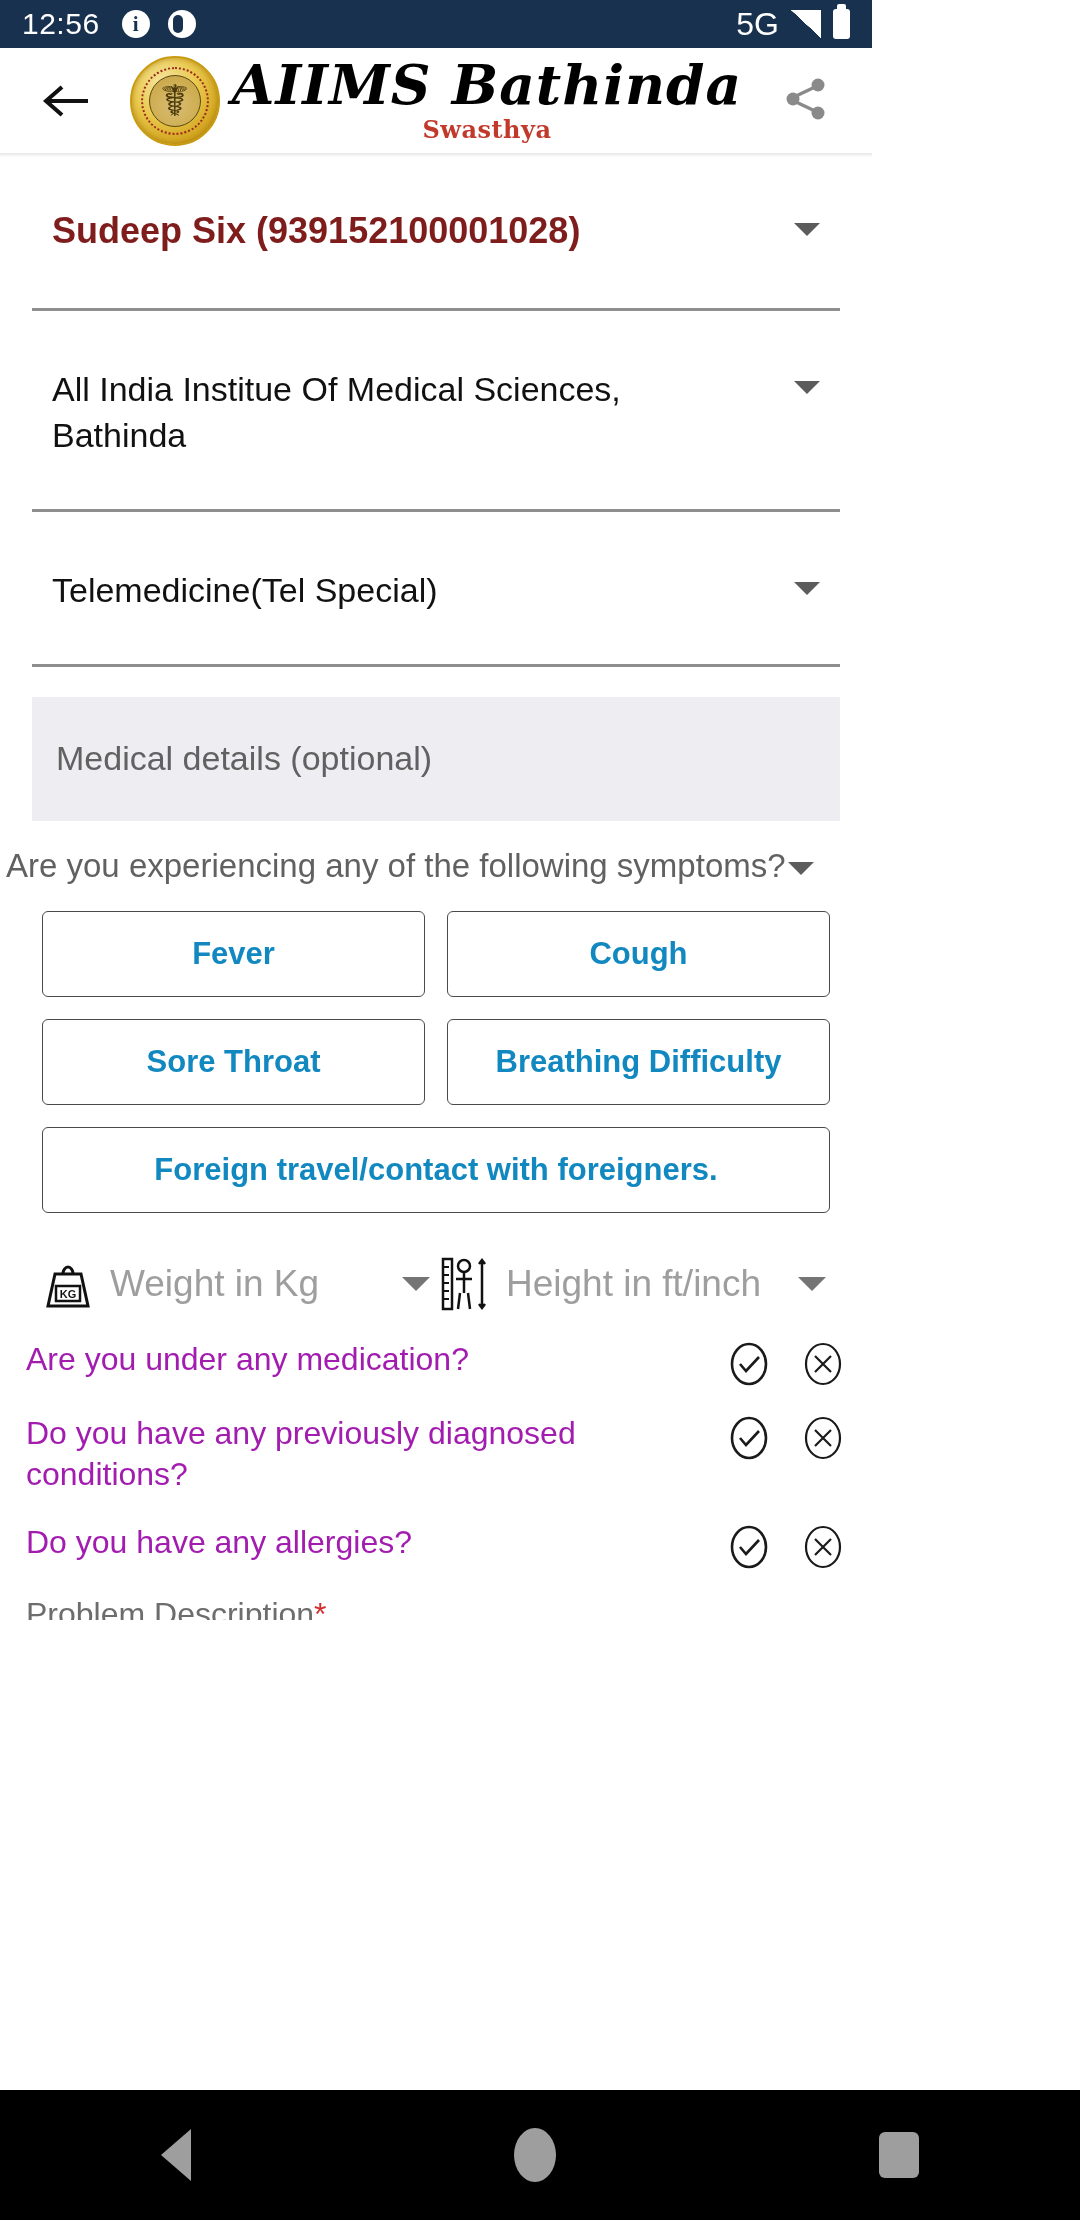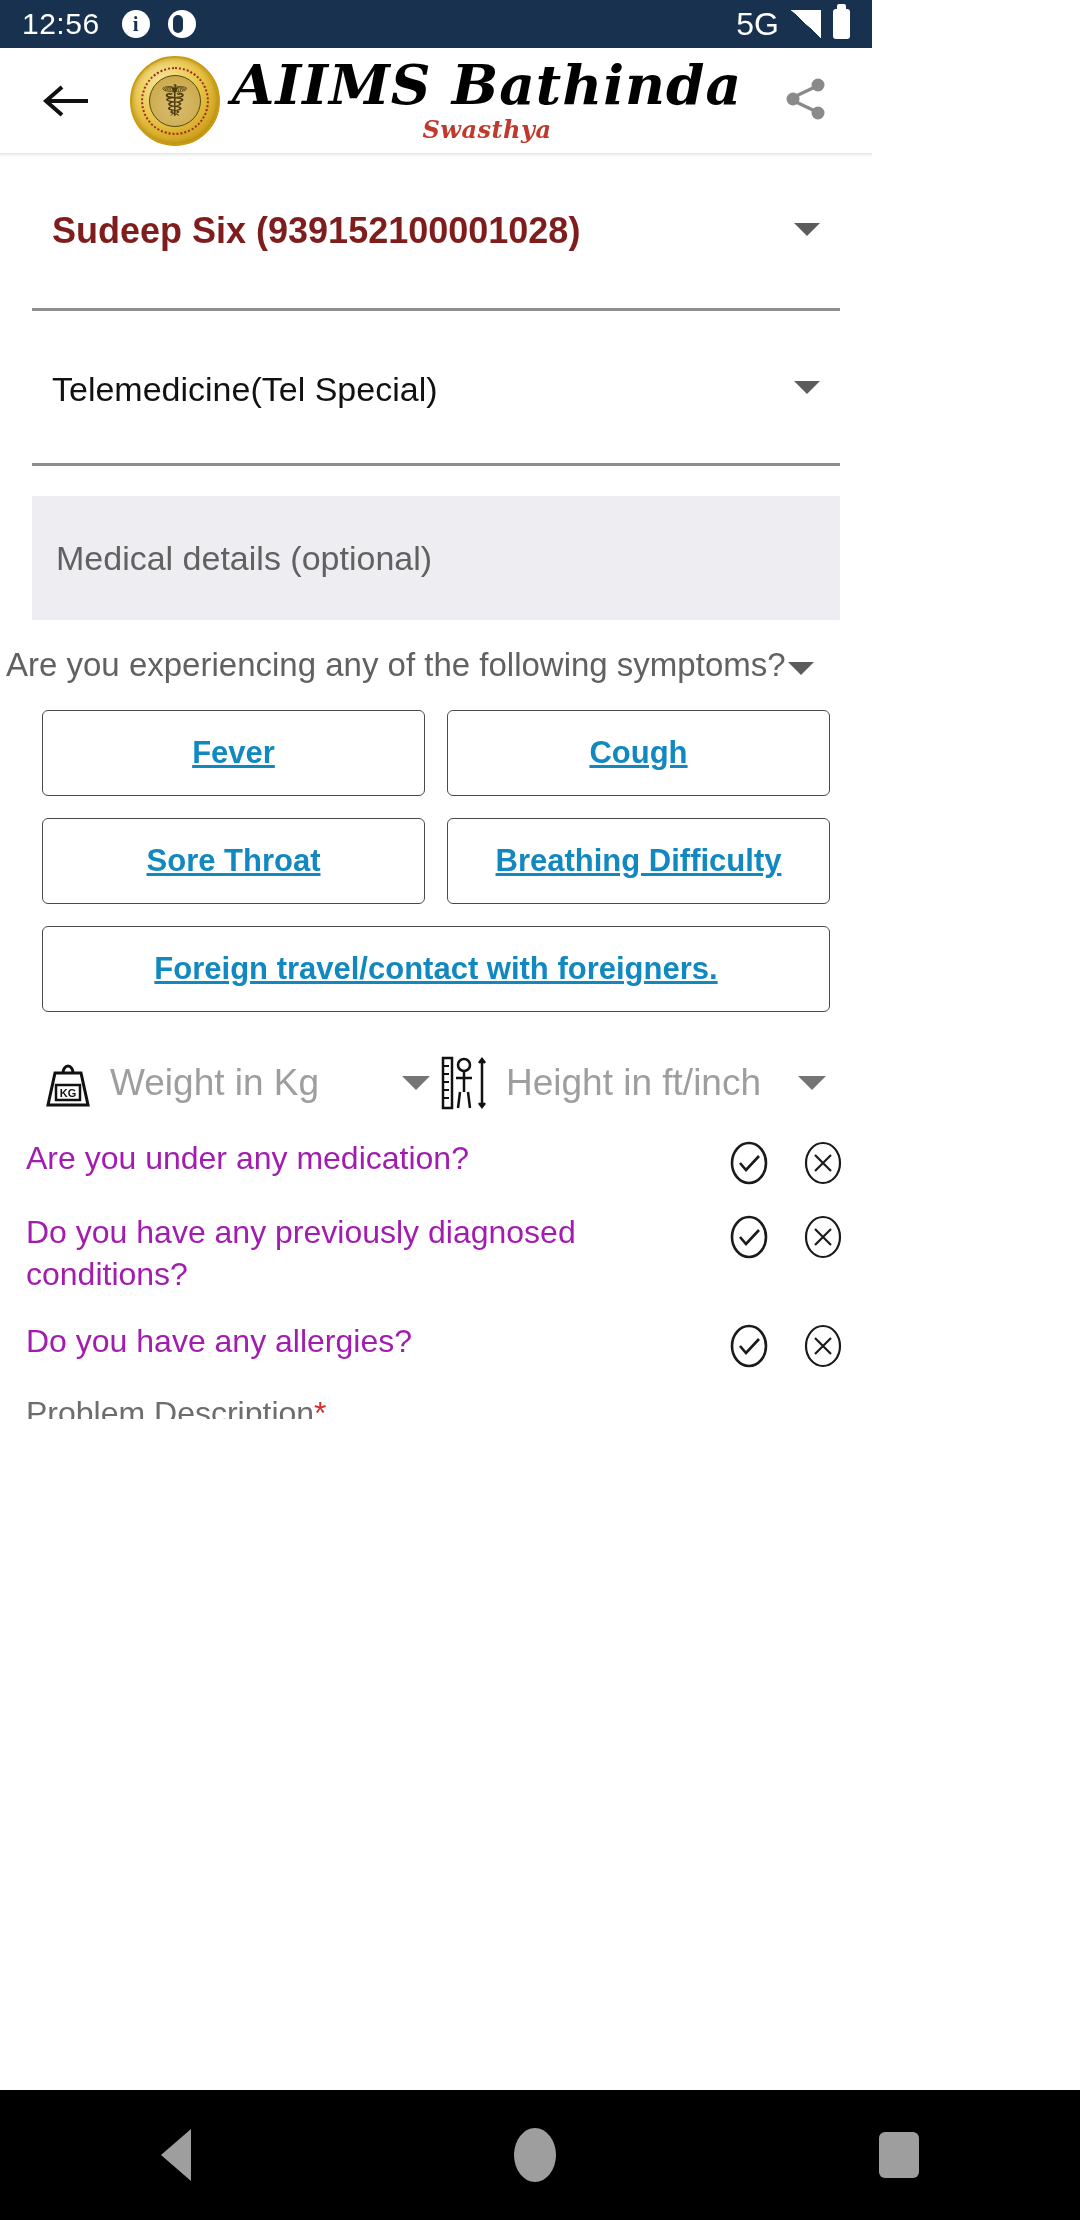--- a/index.html
+++ b/index.html
@@ -78,21 +78,21 @@
     font-size: 44px; color:#4a3a0c; z-index:2; line-height:1;
   }
   .brand-text { display:flex; flex-direction:column; align-items:flex-start; }
   .brand-title {
     font-family: "DejaVu Serif", serif;
     font-size: 55px; font-weight: bold; font-style: italic; color:#000000;
     letter-spacing: 1px; line-height: 1.02;
   }
   .brand-sub {
     font-family: "DejaVu Serif", serif;
-    font-size: 24px; font-weight: bold; font-style: italic; color:#c0392b;
+    font-size: 24px; font-weight: bold; color:#c0392b;
     align-self: center; margin-top: 2px; letter-spacing: .5px;
   }
   .share-btn { width: 64px; height: 64px; display:flex; align-items:center; justify-content:center; }
 
   
   .content { padding: 0 0 0 0; }
 
   .field {
     margin: 0 32px; padding-top: 56px;
   }
@@ -131,21 +131,21 @@
   .symptom-q .caret { margin-top: 6px; margin-left: 2px; border-top-color:#5c5c5c; }
 
   
   .chip-grid {
     display: grid; grid-template-columns: 1fr 1fr; gap: 22px 22px;
     margin: 26px 42px 0 42px;
   }
   .chip {
     border: 1.6px solid #4a4a4a; border-radius: 6px; background:#fff;
     height: 86px; display:flex; align-items:center; justify-content:center;
-    color:#1288c0; font-size: 31px; font-weight: bold; text-align:center;text-decoration:underline;
+    color:#1288c0; font-size: 31px; font-weight: bold; text-align:center;
   }
   .chip-wide { grid-column: 1 / span 2; }
 
   
   .wh-row {
     display:flex; align-items:center; margin: 42px 40px 0 40px; gap: 0;
   }
   .wh-cell { display:flex; align-items:center; flex:1; }
   .wh-icon { width: 56px; height: 58px; flex:none; display:flex; align-items:center; justify-content:center; }
   .wh-label { font-size: 37px; color:#9e9e9e; margin-left: 14px; flex:1; }
@@ -235,20 +235,27 @@
   <div class="content">
 
     <div class="field f1">
       <div class="field-row">
         <div class="field-value-patient">Sudeep Six (939152100001028)</div>
         <div class="caret"></div>
       </div>
       <div class="field-underline"></div>
     </div>
 
+    <div class="field f2">
+      <div class="field-row">
+        <div class="field-value">All India Institue Of Medical Sciences, Bathinda</div>
+        <div class="caret"></div>
+      </div>
+      <div class="field-underline"></div>
+    </div>
 
     <div class="field f3">
       <div class="field-row">
         <div class="field-value">Telemedicine(Tel Special)</div>
         <div class="caret"></div>
       </div>
       <div class="field-underline"></div>
     </div>
 
     <div class="med-banner">

